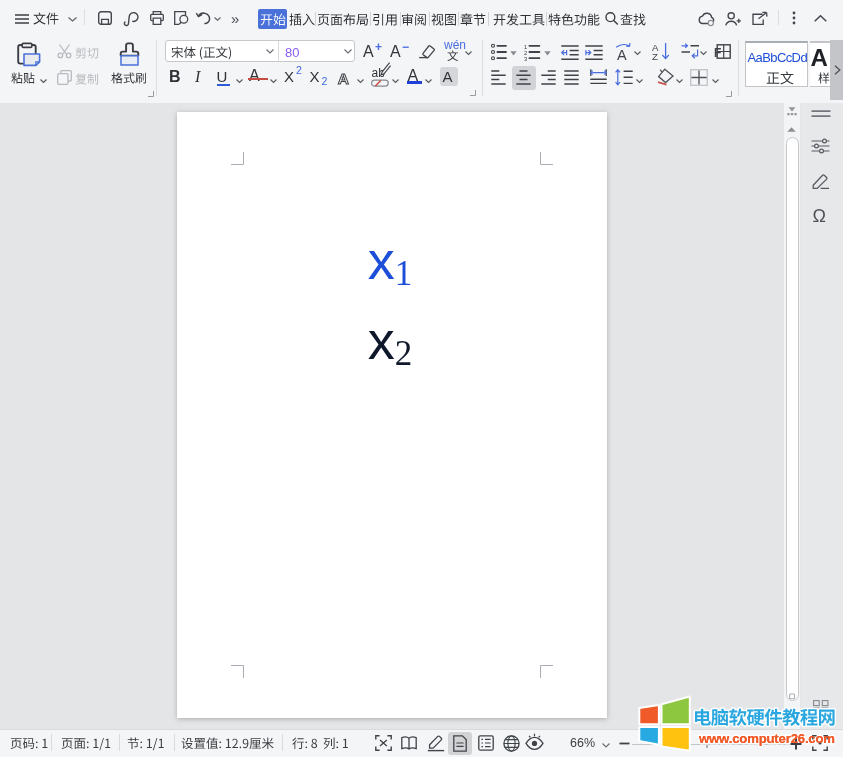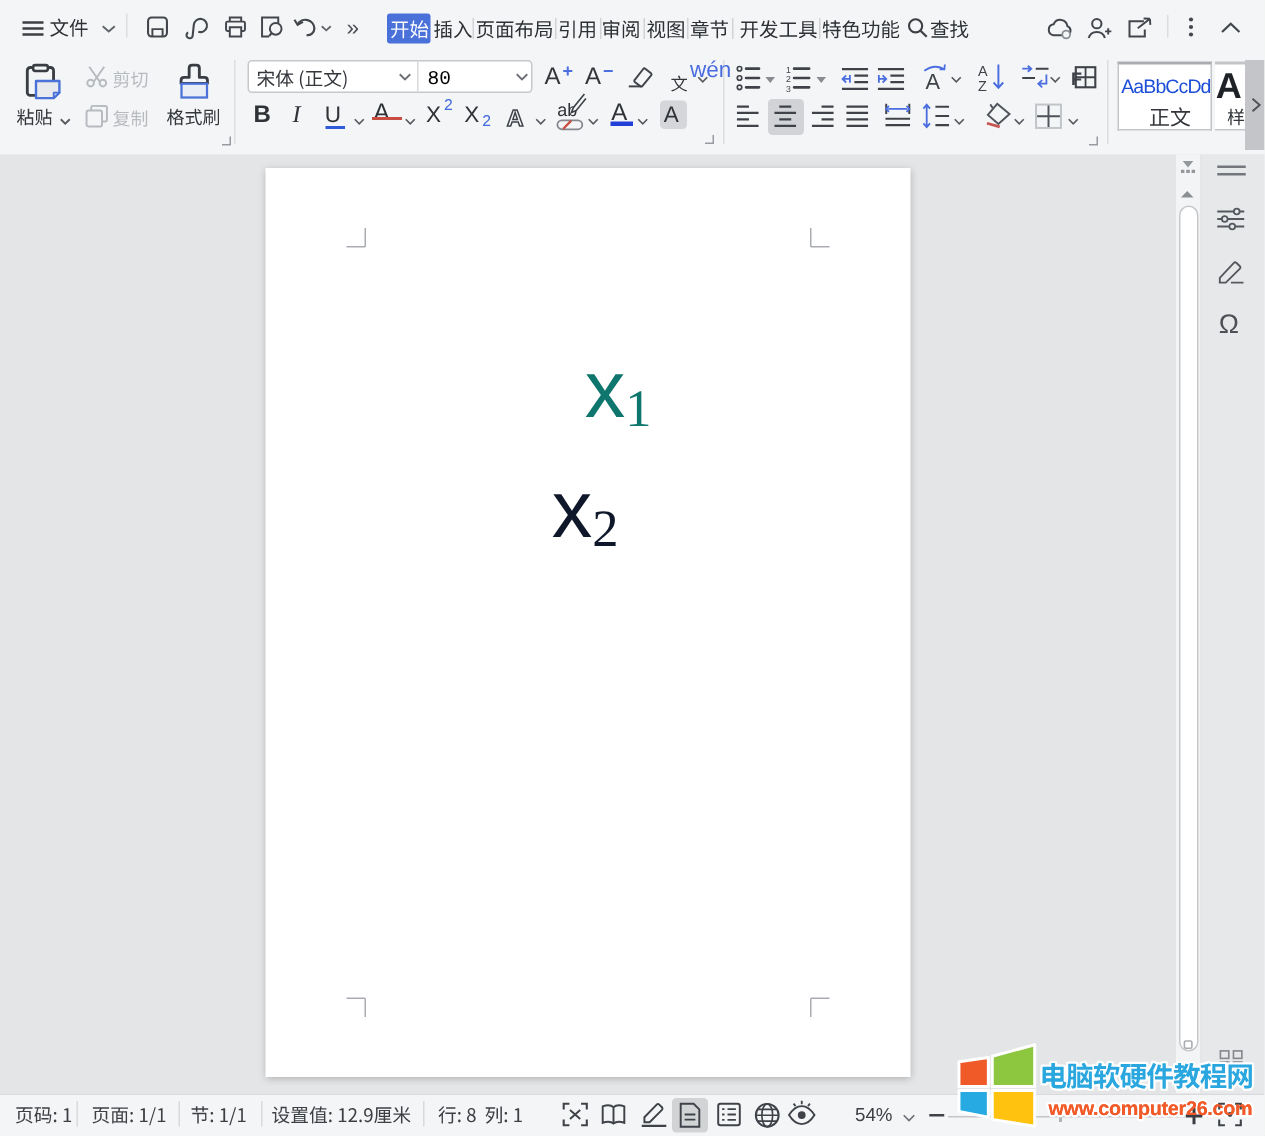--- a/index.html
+++ b/index.html
@@ -147,33 +147,33 @@
     <div style="position:absolute;left:481.5px;top:40px;width:1px;height:56px;background:#dcdde0"></div>
     <div style="position:absolute;left:738px;top:40px;width:1px;height:56px;background:#dcdde0"></div>
     <div style="position:absolute;left:165px;top:40px;width:190px;height:22px;background:#fff;border:1px solid #c6c8cb;border-radius:3px;box-sizing:border-box"></div>
     <div style="position:absolute;left:278px;top:41px;width:1px;height:20px;background:#d9dadd"></div>
     <svg style="position:absolute;left:171.0px;top:45.5px;overflow:visible" width="61" height="14" viewBox="0 0 61 14">
       <path d="M5.8 3.5V5.5H0.9V6.4H5.0C3.9 8.2 2.1 9.8 0.4 10.7C0.7 10.9 1.0 11.2 1.1 11.4C2.9 10.5 4.6 8.7 5.8 6.8V12.0H6.7V6.8C7.9 8.7 9.7 10.4 11.4 11.4C11.5 11.1 11.9 10.7 12.1 10.5C10.4 9.7 8.5 8.1 7.4 6.4H11.6V5.5H6.7V3.5ZM5.4 0.7C5.6 1.1 5.8 1.5 6.0 1.9H1.0V4.6H2.0V2.8H10.5V4.6H11.5V1.9H7.1C6.9 1.5 6.6 0.9 6.3 0.5Z M15.6 0.5C15.0 2.4 14.0 4.3 12.9 5.5C13.1 5.8 13.3 6.2 13.4 6.5C13.8 6.0 14.2 5.5 14.5 5.0V12.0H15.4V3.4C15.8 2.6 16.2 1.7 16.5 0.8ZM17.7 8.8V9.7H19.8V11.9H20.7V9.7H22.7V8.8H20.7V4.5C21.5 6.7 22.6 8.8 24.0 9.9C24.1 9.7 24.4 9.4 24.7 9.2C23.3 8.1 22.0 6.0 21.3 3.9H24.4V3.0H20.7V0.5H19.8V3.0H16.2V3.9H19.2C18.4 6.0 17.1 8.2 15.7 9.3C15.9 9.4 16.3 9.8 16.4 10.0C17.7 8.8 19.0 6.7 19.8 4.5V8.8Z M30.8 13.4 31.5 13.1C30.4 11.4 29.9 9.2 29.9 7.1C29.9 5.0 30.4 2.9 31.5 1.1L30.8 0.8C29.6 2.7 28.9 4.7 28.9 7.1C28.9 9.6 29.6 11.6 30.8 13.4Z M34.4 4.6V10.5H32.7V11.4H43.9V10.5H39.1V6.6H43.0V5.7H39.1V2.3H43.5V1.4H33.1V2.3H38.1V10.5H35.3V4.6Z M49.8 0.7C50.2 1.3 50.6 2.2 50.7 2.7L51.8 2.3C51.6 1.8 51.2 1.0 50.8 0.4ZM45.1 2.7V3.6H47.1C47.8 5.5 48.8 7.2 50.1 8.5C48.7 9.7 47.0 10.5 45.0 11.1C45.2 11.3 45.5 11.8 45.6 12.0C47.6 11.3 49.4 10.4 50.8 9.2C52.2 10.4 53.9 11.3 56.0 11.9C56.1 11.7 56.4 11.2 56.6 11.1C54.6 10.6 52.9 9.7 51.5 8.5C52.8 7.2 53.8 5.6 54.5 3.6H56.5V2.7ZM50.8 7.8C49.6 6.6 48.7 5.2 48.1 3.6H53.4C52.8 5.3 51.9 6.7 50.8 7.8Z M58.3 13.4C59.4 11.6 60.1 9.6 60.1 7.1C60.1 4.7 59.4 2.7 58.3 0.8L57.5 1.1C58.6 2.9 59.2 5.0 59.2 7.1C59.2 9.2 58.6 11.4 57.5 13.1Z" fill="#33363b"></path>
     </svg>
     <svg style="position:absolute;left:266px;top:48.5px;overflow:visible" width="8" height="5" viewBox="0 0 8 5">
       <path d="M0.5,0.5 L4,4 L7.5,0.5" stroke="#6a6e74" stroke-width="1.2" fill="none"></path>
     </svg>
-    <span style="position:absolute;left:285px;top:44.5px;white-space:pre;font-size:13px;color:#000000;font-family:Liberation Mono, monospace">80</span>
+    <span style="position:absolute;left:285px;top:44.5px;white-space:pre;font-size:13px;color:#8b5cf6;font-family:Liberation Sans, sans-serif">80</span>
     <svg style="position:absolute;left:344px;top:48.5px;overflow:visible" width="8" height="5" viewBox="0 0 8 5">
       <path d="M0.5,0.5 L4,4 L7.5,0.5" stroke="#6a6e74" stroke-width="1.2" fill="none"></path>
     </svg>
     <span style="position:absolute;left:363px;top:43px;white-space:pre;font-size:16px;color:#33363b;font-family:'Liberation Sans',sans-serif">A</span>
     <span style="position:absolute;left:375px;top:40px;white-space:pre;font-size:12px;color:#4a6ee0;font-family:'Liberation Sans',sans-serif;font-weight:bold">+</span>
     <span style="position:absolute;left:390px;top:43px;white-space:pre;font-size:16px;color:#33363b;font-family:'Liberation Sans',sans-serif">A</span>
     <span style="position:absolute;left:402px;top:40px;white-space:pre;font-size:12px;color:#4a6ee0;font-family:'Liberation Sans',sans-serif;font-weight:bold">−</span>
     <svg style="position:absolute;left:418px;top:44px;overflow:visible" width="17" height="16" viewBox="0 0 17 16">
       <path d="M5.2,9.2 L10.8,2 A1,1 0 0 1 12.2,1.9 L16,4.9 A1,1 0 0 1 16.1,6.3 L10.2,13.4 A1,1 0 0 1 9,13.6 L5.2,10.7 A1,1 0 0 1 5.2,9.2 Z" stroke="#3f4349" stroke-width="1.3" fill="none"></path>
       <path d="M1.2,13.6 H9.6" stroke="#3f4349" stroke-width="1.3"></path>
     </svg>
-    <span style="position:absolute;left:460px;top:38px;white-space:pre;font-size:15px;color:#4a6ee0;font-family:'Liberation Sans',sans-serif">wén</span>
+    <span style="position:absolute;left:444px;top:38px;white-space:pre;font-size:12px;color:#4a6ee0;font-family:'Liberation Sans',sans-serif">wén</span>
     <svg style="position:absolute;left:447.0px;top:50.4px;overflow:visible" width="12" height="13" viewBox="0 0 12 13">
       <path d="M4.9 0.7C5.2 1.2 5.6 2.0 5.7 2.5L6.7 2.2C6.5 1.7 6.1 0.9 5.8 0.4ZM0.6 2.5V3.3H2.4C3.0 5.1 4.0 6.6 5.1 7.8C3.9 8.9 2.3 9.7 0.4 10.2C0.6 10.4 0.9 10.8 1.0 11.0C2.9 10.4 4.5 9.6 5.8 8.4C7.1 9.6 8.6 10.4 10.5 11.0C10.7 10.7 10.9 10.3 11.1 10.2C9.3 9.7 7.7 8.9 6.4 7.8C7.6 6.6 8.5 5.2 9.2 3.3H11.0V2.5ZM5.8 7.2C4.7 6.1 3.9 4.8 3.3 3.3H8.2C7.6 4.9 6.8 6.2 5.8 7.2Z" fill="#33363b"></path>
     </svg>
     <svg style="position:absolute;left:464.5px;top:51px;overflow:visible" width="7" height="5" viewBox="0 0 7 5">
       <path d="M0.5,0.5 L3.5,3.5 L6.5,0.5" stroke="#55585e" stroke-width="1.1" fill="none"></path>
     </svg>
     <span style="position:absolute;left:169px;top:67.5px;white-space:pre;font-size:16px;font-weight:bold;color:#2f3237;font-family:'Liberation Sans',sans-serif">B</span>
     <span style="position:absolute;left:195px;top:67.5px;white-space:pre;font-size:16px;font-style:italic;color:#2f3237;font-family:'Liberation Serif',serif">I</span>
     <span style="position:absolute;left:216.5px;top:67.5px;white-space:pre;font-size:15px;color:#2f3237;font-family:'Liberation Sans',sans-serif">U</span>
     <div style="position:absolute;left:217px;top:84px;width:13px;height:2px;background:#2f5bd8"></div>
@@ -323,21 +323,21 @@
     </svg>
     <svg style="position:absolute;left:540px;top:152px;overflow:visible" width="13" height="13" viewBox="0 0 13 13">
       <path d="M0.5,0 V12.5 M0.5,12.5 H13" stroke="#a9adb3" stroke-width="1"></path>
     </svg>
     <svg style="position:absolute;left:231px;top:665px;overflow:visible" width="13" height="13" viewBox="0 0 13 13">
       <path d="M0,0.5 H12.5 M12.5,0.5 V13" stroke="#a9adb3" stroke-width="1"></path>
     </svg>
     <svg style="position:absolute;left:540px;top:665px;overflow:visible" width="13" height="13" viewBox="0 0 13 13">
       <path d="M0.5,0.5 H13 M0.5,0.5 V13" stroke="#a9adb3" stroke-width="1"></path>
     </svg>
-    <div style="position:absolute;left:412px;top:233.3px;transform:translateX(-50%);font-family:'Liberation Sans',sans-serif;font-size:54px;line-height:1;color:#0f766e;white-space:pre">x<span style="position:relative;top:6px;font-size:35px;font-family:'Liberation Serif',serif">1</span></div>
+    <div style="position:absolute;left:390px;top:233.3px;transform:translateX(-50%);font-family:'Liberation Sans',sans-serif;font-size:54px;line-height:1;color:#1d4ed8;white-space:pre">x<span style="position:relative;top:6px;font-size:35px;font-family:'Liberation Serif',serif">1</span></div>
     <div style="position:absolute;left:390px;top:313.3px;transform:translateX(-50%);font-family:'Liberation Sans',sans-serif;font-size:54px;line-height:1;color:#0f172a;white-space:pre">x<span style="position:relative;top:6px;font-size:35px;font-family:'Liberation Serif',serif">2</span></div>
     <div style="position:absolute;left:784px;top:103px;width:16px;height:626px;background:#f3f4f5"></div>
     <svg style="position:absolute;left:786.5px;top:107px;overflow:visible" width="10" height="9" viewBox="0 0 10 9">
       <path d="M1.5,0.3 H8.5 L5,4.6 Z" fill="#94979c"></path>
       <path d="M0.3,7.2 H2.6 M3.8,7.2 H6.2 M7.4,7.2 H9.7" stroke="#94979c" stroke-width="2.2"></path>
     </svg>
     <svg style="position:absolute;left:786.5px;top:127px;overflow:visible" width="9" height="5" viewBox="0 0 9 5">
       <path d="M4.5,0.3 L8.7,4.7 H0.3 Z" fill="#8b8f94"></path>
     </svg>
     <div style="position:absolute;left:785.5px;top:137px;width:13px;height:564px;background:#fff;border:1px solid #c6c8ca;border-radius:7px;box-sizing:border-box"></div>
@@ -411,21 +411,21 @@
     <svg style="position:absolute;left:503px;top:735px;overflow:visible" width="17" height="17" viewBox="0 0 17 17">
       <circle cx="8.5" cy="8.5" r="7.6" stroke="#3f4349" stroke-width="1.3" fill="none"></circle>
       <ellipse cx="8.5" cy="8.5" rx="3.6" ry="7.6" stroke="#3f4349" stroke-width="1.1" fill="none"></ellipse>
       <path d="M1,8.5 H16 M2.1,4.6 H14.9 M2.1,12.4 H14.9" stroke="#3f4349" stroke-width="1.1"></path>
     </svg>
     <svg style="position:absolute;left:525px;top:733px;overflow:visible" width="19" height="18" viewBox="0 0 19 18">
       <path d="M1,10.4 C3.5,6.4 6.5,4.4 9.5,4.4 C12.5,4.4 15.5,6.4 18,10.4 C15.5,14.4 12.5,16.4 9.5,16.4 C6.5,16.4 3.5,14.4 1,10.4 Z" stroke="#3f4349" stroke-width="1.3" fill="none"></path>
       <circle cx="9.5" cy="10.4" r="2.6" fill="#3f4349"></circle>
       <path d="M4,2.8 L5.4,4.4 M9.5,0.8 V3.2 M15,2.8 L13.6,4.4" stroke="#3f4349" stroke-width="1.2"></path>
     </svg>
-    <span style="position:absolute;left:570px;top:735.5px;white-space:pre;font-size:12.5px;color:#3c3f44;font-family:'Liberation Sans',sans-serif">54%</span>
+    <span style="position:absolute;left:570px;top:735.5px;white-space:pre;font-size:12.5px;color:#3c3f44;font-family:'Liberation Sans',sans-serif">66%</span>
     <svg style="position:absolute;left:602px;top:742.5px;overflow:visible" width="8" height="5" viewBox="0 0 8 5">
       <path d="M0.5,0.5 L4,4 L7.5,0.5" stroke="#6a6e74" stroke-width="1.1" fill="none"></path>
     </svg>
     <svg style="position:absolute;left:619px;top:742px;overflow:visible" width="11" height="3" viewBox="0 0 11 3">
       <path d="M0.5,1.5 H10.5" stroke="#3f4349" stroke-width="1.8"></path>
     </svg>
     <div style="position:absolute;left:632px;top:743.5px;width:158px;height:1px;background:#c3c5c8"></div>
     <div style="position:absolute;left:706px;top:740.5px;width:1.5px;height:7px;background:#b0b3b7"></div>
     <svg style="position:absolute;left:636px;top:693px;overflow:visible" width="58" height="62" viewBox="0 0 58 62">
       <g stroke="#fff" stroke-width="2" stroke-linejoin="round">

